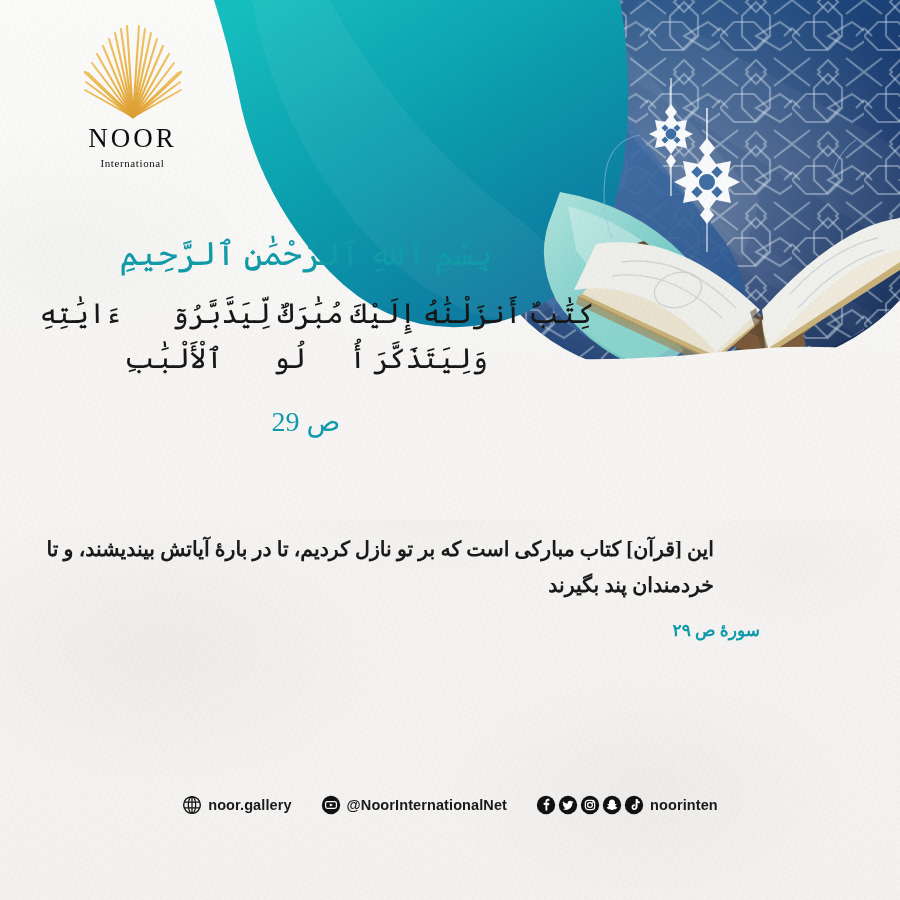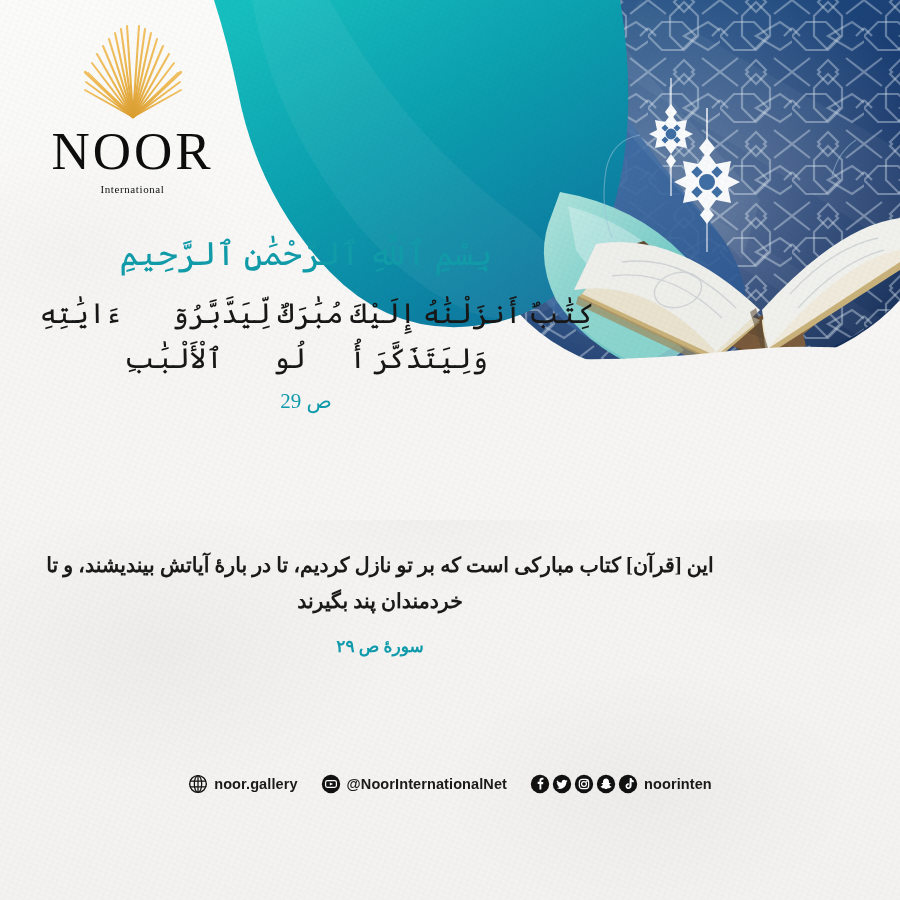--- a/index.html
+++ b/index.html
@@ -30,21 +30,21 @@
 
   
   .art{position:absolute;left:0;top:0;width:900px;height:520px;overflow:hidden;}
   .art svg{display:block;}
 
   
   .logo{position:absolute;left:40px;top:18px;width:185px;text-align:center;}
   .logo-mark{width:130px;height:105px;margin:0 auto;display:block;}
   .logo-word{
     font-family:"Liberation Serif", serif;
-    font-size:53px;letter-spacing:3px;color:#0d0d0d;
+    font-size:27px;letter-spacing:3px;color:#0d0d0d;
     line-height:1;margin-top:2px;font-weight:400;
   }
   .logo-sub{
     font-family:Liberation Serif, serif;
     font-size:11px;letter-spacing:.6px;color:#111;margin-top:5px;font-weight:400;
   }
 
   
   .arabic-wrap{
     position:absolute;left:0;top:232px;width:612px;text-align:center;direction:rtl;
@@ -54,42 +54,42 @@
     color:#119aa8;font-size:33px;line-height:1.35;direction:rtl;
     white-space:nowrap;
   }
   .ayah{
     margin-top:14px;
     font-family:"Liberation Serif", serif;
     color:#171717;font-size:28px;line-height:1.62;direction:rtl;
     padding:0 14px;
   }
   .ayah-ref{
-    margin-top:8px;color:#0f9aab;font-size:21px;direction:rtl;
+    margin-top:24px;color:#0f9aab;font-size:28px;direction:rtl;
     font-family:"Liberation Serif", serif;
   }
 
   
   .persian-wrap{
-    position:absolute;left:0;top:548px;width:760px;text-align:center;direction:rtl;
+    position:absolute;left:0;top:532px;width:760px;direction:rtl;
   }
   .persian{
     font-family:"Liberation Serif", serif;
     font-weight:700;color:#1a1a1a;font-size:20.5px;line-height:1.75;
     padding:0 46px;direction:rtl;
   }
   .persian-ref{
     margin-top:16px;color:#0f9aab;font-weight:700;font-size:17px;direction:rtl;
     font-family:"Liberation Serif", serif;
   }
 
   
   .footer{
-    position:absolute;left:0;top:774px;width:900px;
-    display:flex;align-items:center;justify-content:center;gap:6px;
+    position:absolute;left:0;top:795px;width:900px;
+    display:flex;align-items:center;justify-content:center;gap:12px;
   }
   .fgroup{display:flex;align-items:center;}
   .fgroup+.fgroup{margin-left:17px;justify-content:center;}
   .ftext{
     font-size:14.5px;font-weight:700;color:#1a1a1a;letter-spacing:.1px;
     font-family:"Liberation Sans", sans-serif;margin-left:6px;white-space:nowrap;
   }
   .sicon{width:20px;height:20px;display:block;}
   .sicons{display:flex;align-items:center;gap:2px;}
 </style>

